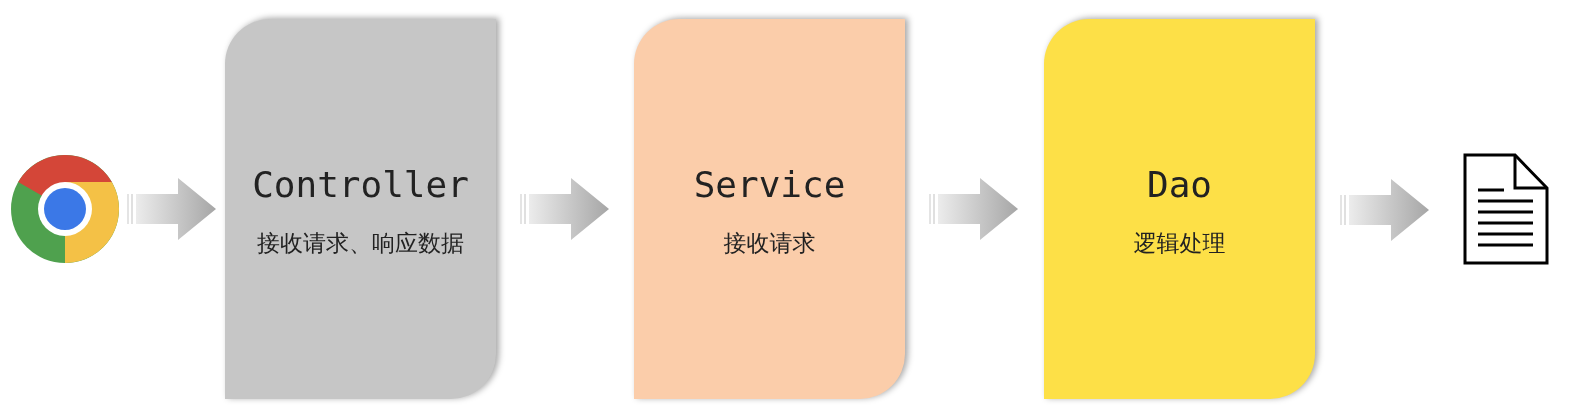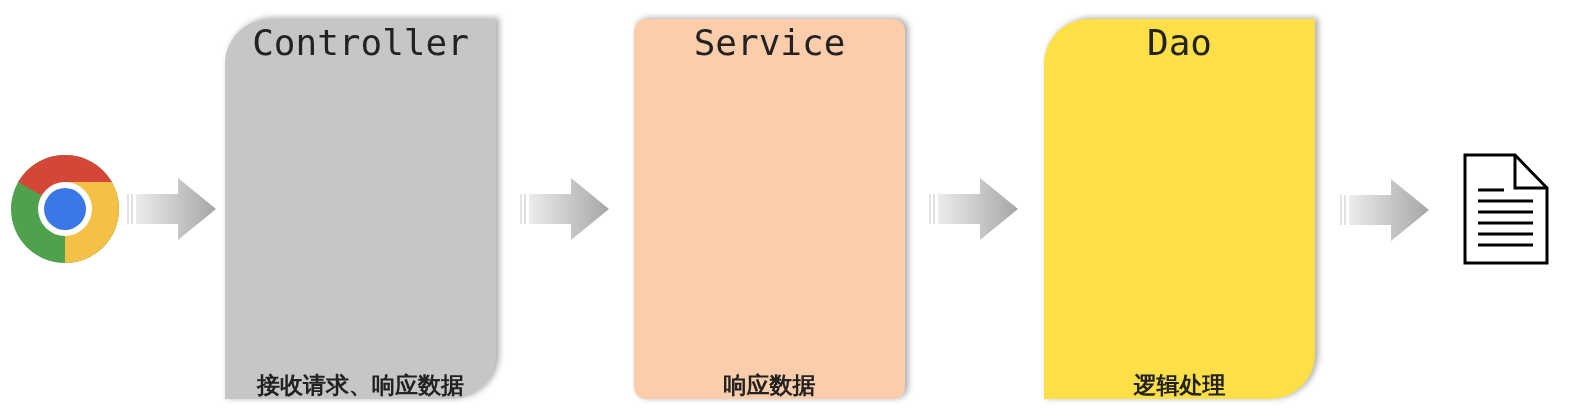--- a/index.html
+++ b/index.html
@@ -4,30 +4,30 @@
   <style>
     html, body { margin: 0; padding: 0; background: #ffffff; }
     body { width: 1577px; height: 417px; position: relative; overflow: hidden; }
     .abs { position: absolute; }
     .browser-icon { left: 10px; top: 153px; width: 110px; height: 112px; }
     .arrow { width: 90px; height: 62px; }
     .box {
       top: 19px; width: 271px; height: 380px;
       border-radius: 45px 0 45px 0;
       box-shadow: 3px -1px 6px rgba(0,0,0,0.35);
-      display: flex; flex-direction: column; align-items: center; justify-content: space-between;
+      display: flex; flex-direction: column; align-items: center; justify-content: center;
     }
     .box-title {
       font-family: "DejaVu Sans Mono", "Liberation Mono", monospace;
       font-size: 36px; color: #222222; letter-spacing: 0px;
       margin-top: 4px; line-height: 40px;
     }
     .box-sub {
       font-family: "DejaVu Sans", "Liberation Sans", sans-serif;
-      font-size: 23px; color: #222222; margin-top: 24px; line-height: 28px; font-weight: bold;
+      font-size: 23px; color: #222222; margin-top: 24px; line-height: 28px;
     }
     .doc-icon { left: 1463px; top: 153px; width: 86px; height: 112px; }
   </style>
 </head>
 <body>
 
 <svg width="0" height="0" style="position:absolute">
   <defs>
     <linearGradient id="arrowGrad" x1="0" y1="0" x2="1" y2="0">
       <stop offset="0" stop-color="#ececec"></stop>
@@ -63,23 +63,23 @@
 </div>
 
 <div class="abs arrow" style="left:520px; top:178px;">
   <svg width="90" height="62" viewBox="0 0 90 62">
     <rect x="0" y="16" width="2" height="30" fill="#e4e4e4"></rect>
     <rect x="4" y="16" width="2" height="30" fill="#e0e0e0"></rect>
     <path d="M9,16 L51,16 L51,0 L89,31 L51,62 L51,46 L9,46 Z" fill="url(#arrowGrad)"></path>
   </svg>
 </div>
 
-<div class="abs box" style="left:634px; background:#fbcdaa;border-radius:12px;">
+<div class="abs box" style="left:634px; background:#fbcdaa;">
   <div class="box-title">Service</div>
-  <div class="box-sub">响应数据</div>
+  <div class="box-sub">接收请求</div>
 </div>
 
 <div class="abs arrow" style="left:929px; top:178px;">
   <svg width="90" height="62" viewBox="0 0 90 62">
     <rect x="0" y="16" width="2" height="30" fill="#e4e4e4"></rect>
     <rect x="4" y="16" width="2" height="30" fill="#e0e0e0"></rect>
     <path d="M9,16 L51,16 L51,0 L89,31 L51,62 L51,46 L9,46 Z" fill="url(#arrowGrad)"></path>
   </svg>
 </div>
 

